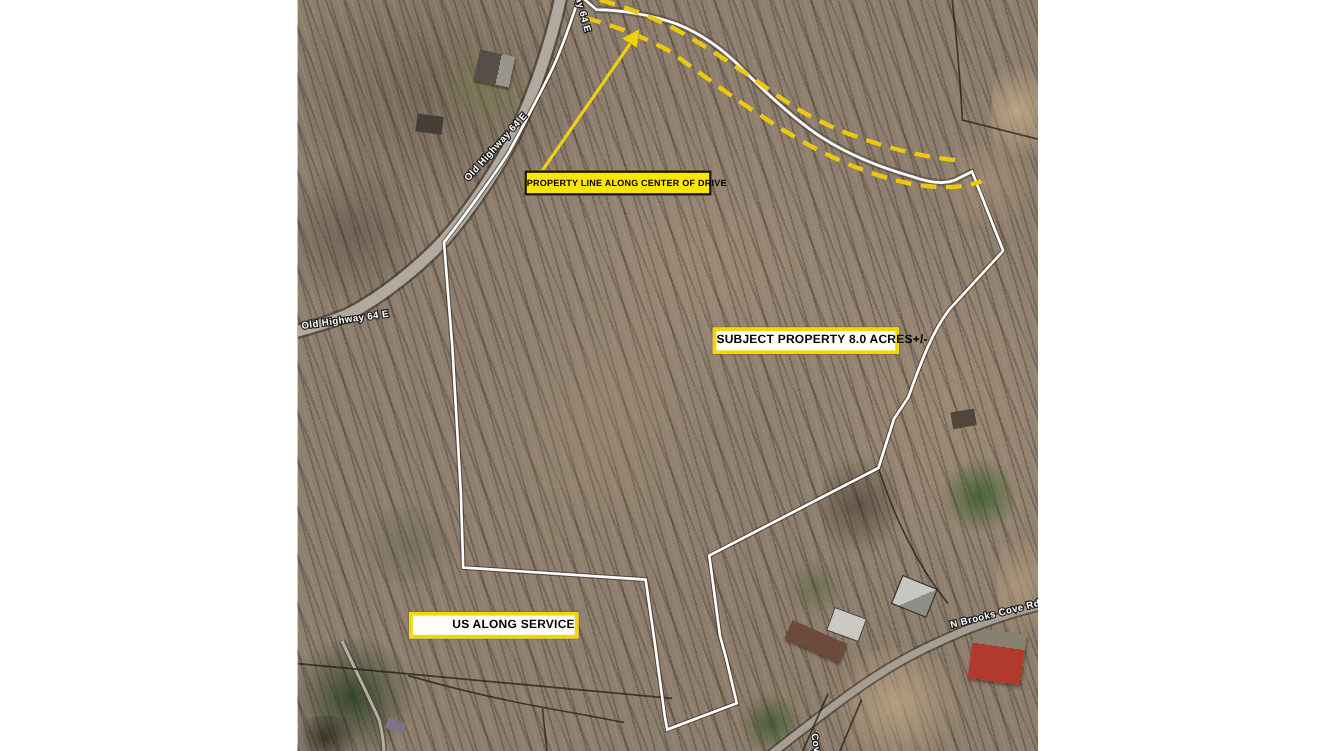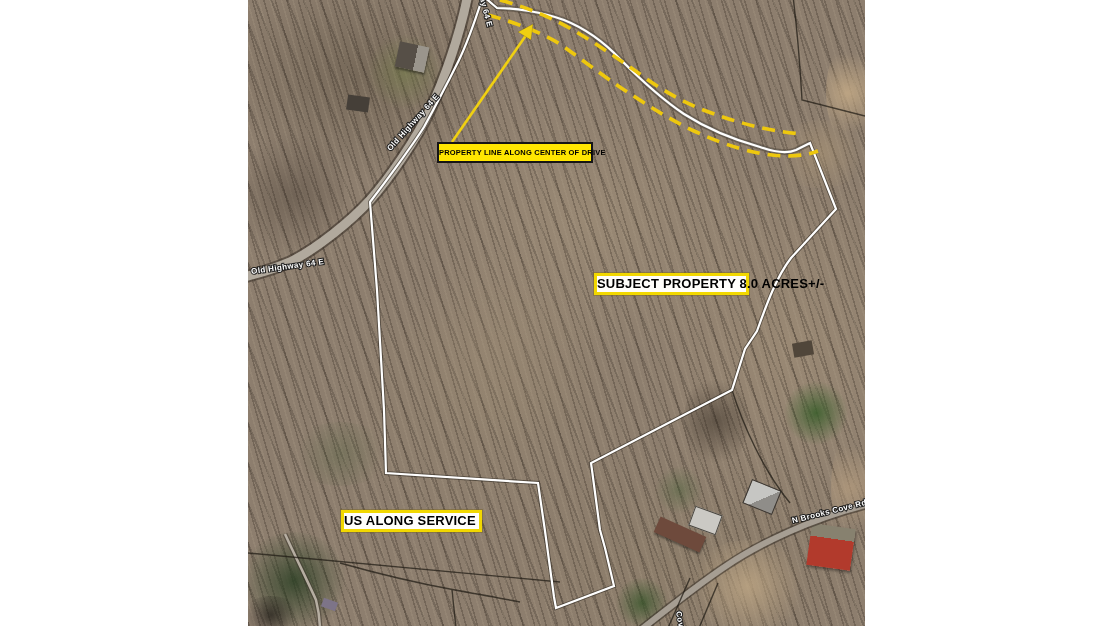--- a/index.html
+++ b/index.html
@@ -16,21 +16,21 @@
       radial-gradient(ellipse 240px 190px at 40% 65%, rgba(150,134,110,.40), rgba(0,0,0,0) 70%),
       radial-gradient(ellipse 220px 260px at 88% 55%, rgba(172,152,124,.40), rgba(0,0,0,0) 70%),
       radial-gradient(ellipse 300px 180px at 70% 90%, rgba(140,124,100,.40), rgba(0,0,0,0) 70%);
   }
   .patch{position:absolute;border-radius:50%;}
   .bld{position:absolute;}
   .co-yellow{position:absolute;background:#ffe600;border:2px solid #151515;color:#000;
     font-weight:bold;font-size:7.5px;line-height:17px;text-align:left;white-space:nowrap;
     letter-spacing:.2px;}
   .co-white{position:absolute;background:#fffefb;border:3px solid #f2d800;color:#000;
-    font-weight:bold;font-size:13px;line-height:16px;text-align:left;white-space:nowrap;
+    font-weight:bold;font-size:10px;line-height:16px;text-align:right;white-space:nowrap;
     box-shadow:0 0 0 1px rgba(120,100,30,.45);letter-spacing:.2px;}
   svg .roadtxt{font-family:"Liberation Sans",sans-serif;font-size:8px;font-weight:bold;
     fill:#ffffff;stroke:#1c1c1c;stroke-width:2px;paint-order:stroke;letter-spacing:.4px;}
 </style>
 </head>
 <body>
 
 <div class="canvas">
   <div class="map">
 

